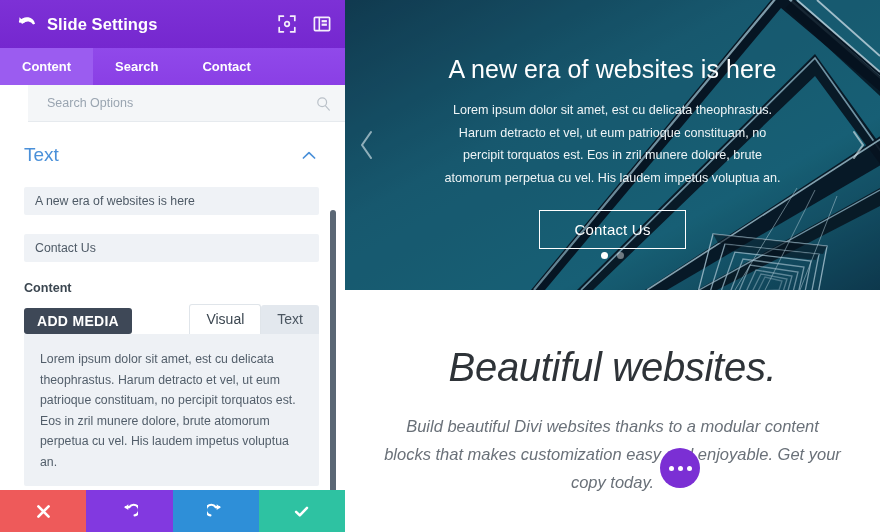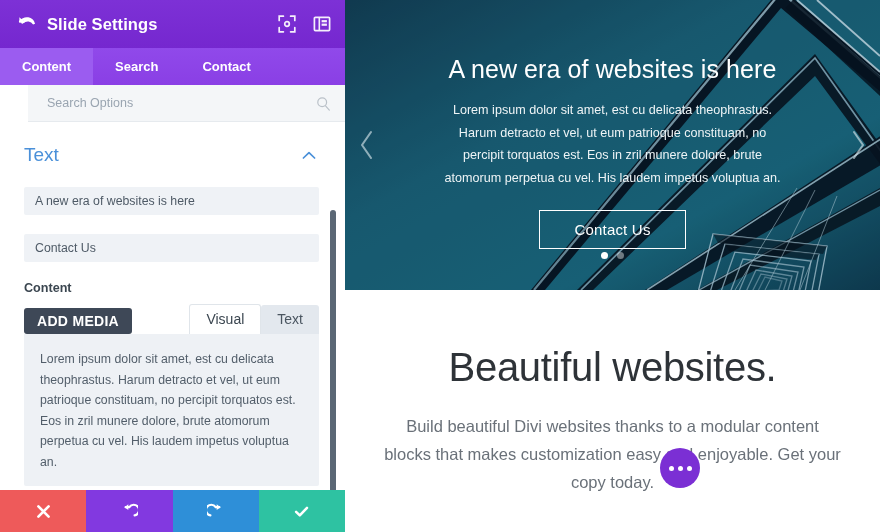--- a/index.html
+++ b/index.html
@@ -208,20 +208,21 @@
   }
   .dot { width: 7px; height: 7px; border-radius: 50%; background: rgba(255,255,255,.42); cursor: pointer; }
   .dot.active { background: #ffffff; }
 
   
   .lower {
     position: relative; height: 242px;
     background: #ffffff;
     display: flex; flex-direction: column; align-items: center;
     padding-top: 55px;
+    font-style: italic;
   }
   .lower-title {
     font-size: 40px; color: #2e3338; font-weight: normal;
     letter-spacing: -.3px; margin-bottom: 22px;
   }
   .lower-text {
     font-size: 16.5px; line-height: 28px; color: #6a7179;
     text-align: center; width: 460px;
   }
   .fab {

